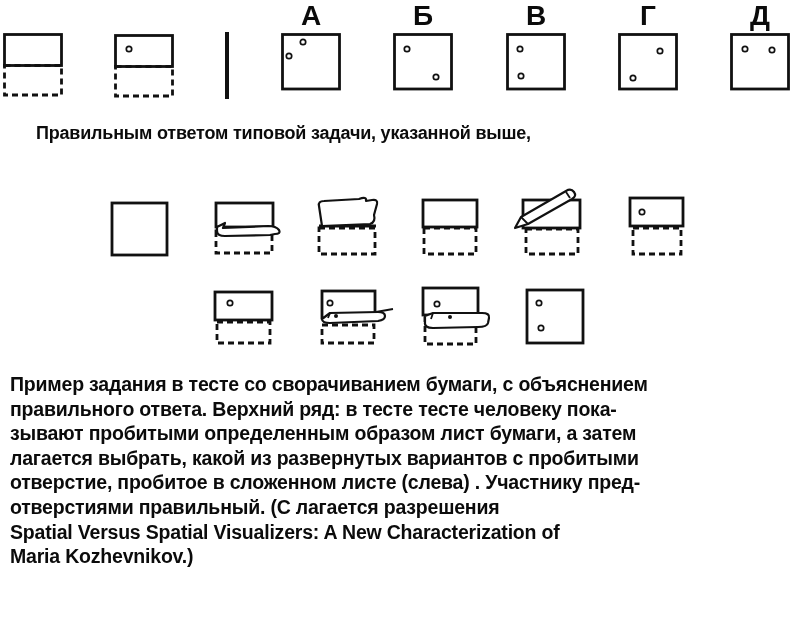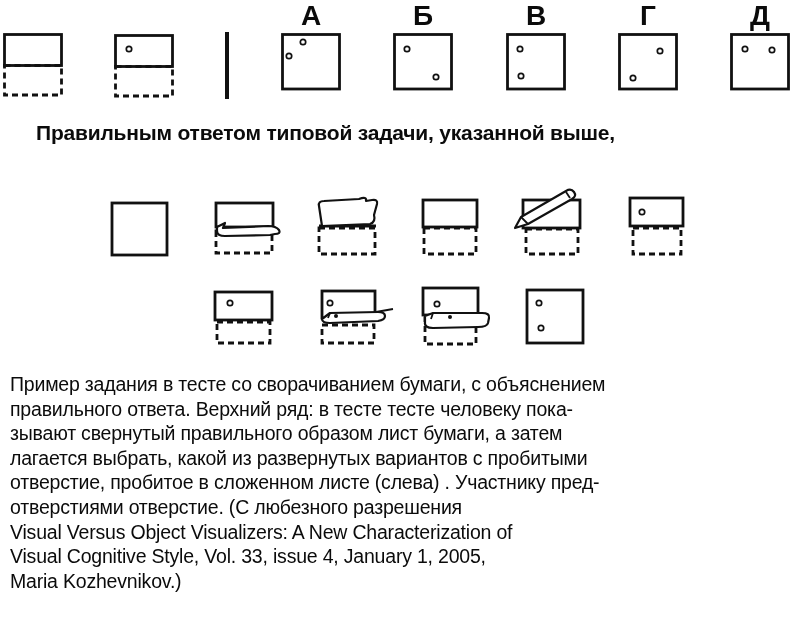--- a/index.html
+++ b/index.html
@@ -11,24 +11,24 @@
   .ln{fill:none;stroke:#111;stroke-width:2.8;}
   .ln2{fill:none;stroke:#111;stroke-width:1.8;}
   .dash{fill:none;stroke:#111;stroke-width:2.8;stroke-dasharray:6 4;}
   .flap{fill:#ffffff;stroke:#111;stroke-width:2.2;stroke-linejoin:round;}
   .hole{fill:#ffffff;stroke:#111;stroke-width:1.7;}
   .dot{fill:#111;stroke:none;}
   .divider{position:absolute;left:225px;top:32px;width:4px;height:67px;background:#111;}
   .option{position:absolute;top:0;width:60px;text-align:center;}
   .opt-label{height:32px;line-height:32px;font-size:28px;font-weight:700;}
   .opt-square{position:static;display:block;width:60px;height:58px;margin:1px auto 0;}
-  .instruction{position:absolute;left:36px;top:122px;font-size:21px;line-height:22.5px;
+  .instruction{position:absolute;left:36px;top:122px;font-size:18px;line-height:22.5px;
     font-weight:700;letter-spacing:-0.2px;white-space:nowrap;}
   .caption{position:absolute;left:10px;top:372px;font-size:19.5px;line-height:24.6px;
-    font-weight:400;letter-spacing:-0.2px;white-space:nowrap;}
+    font-weight:700;letter-spacing:-0.2px;white-space:nowrap;}
 </style>
 </head>
 <body>
 
 <div class="stage">
 
   <svg style="left:3px;top:33px" width="60" height="64" viewBox="0 0 60 64">
     <rect class="ln" x="1.5" y="1.5" width="57" height="31"></rect>
     <rect class="dash" x="1.5" y="32.5" width="57" height="29.5"></rect>
   </svg>
@@ -174,22 +174,21 @@
     <rect class="ln" x="4" y="5" width="56" height="53"></rect>
     <g>
         <circle cx="16" cy="18" r="2.7" class="hole"></circle>
         <circle cx="18" cy="43" r="2.7" class="hole"></circle>
       </g>
   </svg>
 
   <div class="caption">
     <div>Пример задания в тесте со сворачиванием бумаги, с объяснением</div>
     <div>правильного ответа. Верхний ряд: в тесте тесте человеку пока-</div>
-    <div>зывают свернутый правильного образом лист бумаги, а затем</div>
+    <div>зывают пробитыми определенным образом лист бумаги, а затем</div>
     <div>лагается выбрать, какой из развернутых вариантов с пробитыми</div>
     <div>отверстие, пробитое в сложенном листе (слева) . Участнику пред-</div>
-    <div>отверстиями отверстие. (С любезного разрешения</div>
-    <div>Visual Versus Object Visualizers: A New Characterization of</div>
-    <div>Visual Cognitive Style, Vol. 33, issue 4, January 1, 2005,</div>
+    <div>отверстиями правильный. (С лагается разрешения</div>
+    <div>Spatial Versus Spatial Visualizers: A New Characterization of</div>
     <div>Maria Kozhevnikov.)</div>
   </div>
 
 </div>
 
 </body></html>

